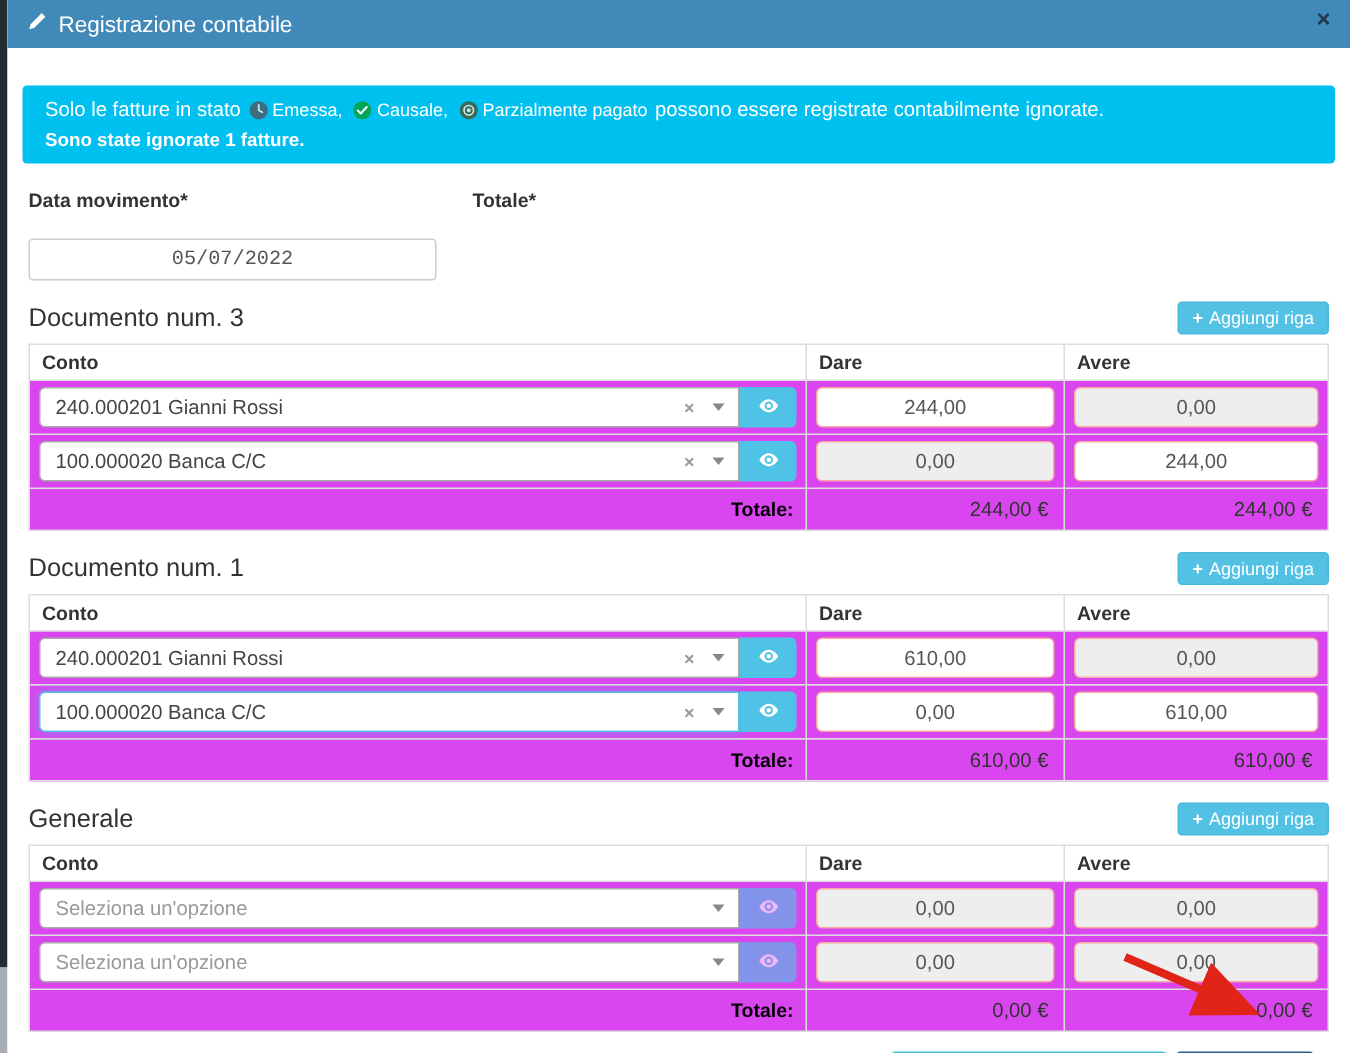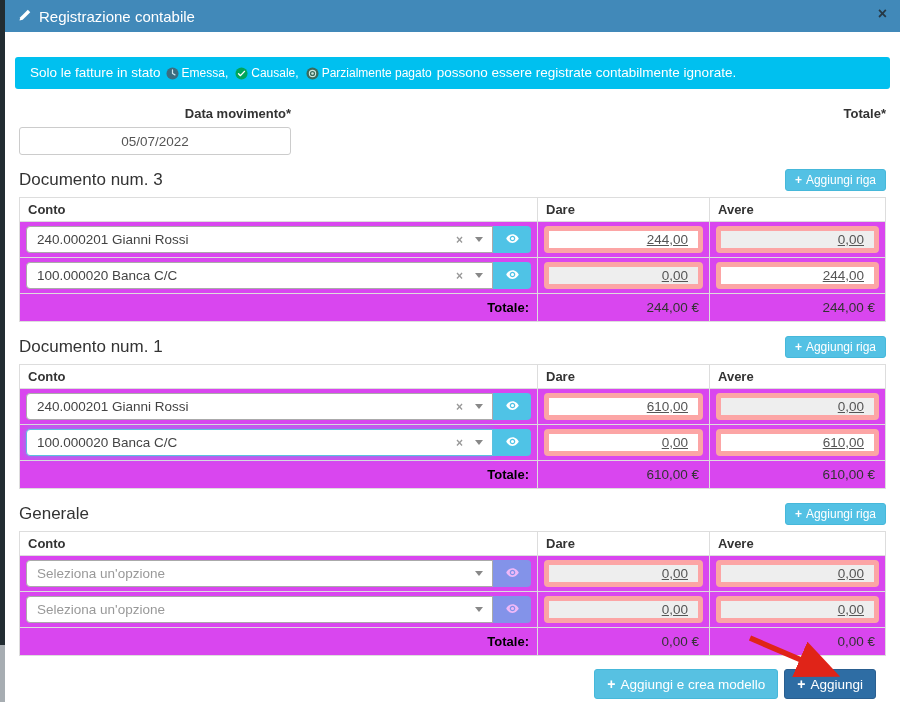--- a/index.html
+++ b/index.html
@@ -16,22 +16,22 @@
   .modal-body{padding:10px 10px 4px 10px;flex:1;}
   .banner{margin-top:15px;background:#00c0ef;border-radius:3px;padding:8px 15px;color:#fff;}
   .banner-line1{font-size:13.5px;line-height:16px;display:flex;align-items:center;flex-wrap:wrap;gap:3px;}
   .status{display:inline-flex;align-items:center;gap:3px;font-size:12px;margin:0 2px;}
   .status svg{display:block;}
   .banner-line2{margin-top:5px;font-weight:bold;font-size:12.5px;line-height:15px;}
   
   .form-row{margin-top:17px;display:flex;gap:24px;padding:0 4px;}
   .fg-date{width:272px;flex:none;}
   .fg-causale{flex:1;}
-  .field-label{display:block;font-weight:bold;font-size:13px;color:#333;margin-bottom:6px;text-align:right;}
-  .text-input{width:100%;height:28px;box-sizing:border-box;border:1px solid #ccc;border-radius:3px;font-size:13.5px;color:#555;padding:0 10px;background:#fff;font-family:Liberation Sans, sans-serif;}
+  .field-label{display:block;font-weight:bold;font-size:13px;color:#333;margin-bottom:18px;}
+  .text-input{width:100%;height:28px;box-sizing:border-box;border:1px solid #ccc;border-radius:3px;font-size:13.5px;color:#555;padding:0 10px;background:#fff;font-family:Liberation Mono, monospace;}
   .text-input.centered{text-align:center;}
   
   .section{margin-top:14px;padding:0 4px;}
   .section-head{display:flex;align-items:center;}
   .section-title{font-size:17px;font-weight:400;color:#333;}
   .btn-add-row{margin-left:auto;background:#53c1e4;border:1px solid #46b8da;color:#fff;font-size:12px;padding:3px 9px;border-radius:3px;cursor:pointer;display:inline-flex;align-items:center;gap:4px;font-family:inherit;}
   .btn-add-row .plus{font-weight:bold;}
   table.grid{margin-top:6px;width:100%;border-collapse:collapse;table-layout:fixed;}
   table.grid col.c-dare{width:172px;} table.grid col.c-avere{width:176px;}
   table.grid th{border:1px solid #ddd;text-align:left;font-size:13px;color:#333;padding:4px 8px;background:#fff;}
@@ -42,21 +42,21 @@
   .sel{display:flex;height:27px;}
   .sel-box{flex:1;min-width:0;border:1px solid #aaa;border-radius:4px 0 0 4px;background:#fff;display:flex;align-items:center;padding:0 9px 0 10px;}
   .sel.focused .sel-box{border-color:#5bc0de;box-shadow:0 0 7px rgba(82,175,236,.65);}
   .sel-value{flex:1;font-size:13.5px;color:#444;white-space:nowrap;overflow:hidden;}
   .sel.placeholder .sel-value{color:#999;}
   .sel-clear{color:#999;font-size:12px;font-weight:bold;margin-right:12px;cursor:pointer;}
   .sel-caret{width:0;height:0;border-left:4px solid transparent;border-right:4px solid transparent;border-top:5px solid #888;cursor:pointer;}
   .btn-eye{width:38px;flex:none;border:none;background:#4fc3e6;border-radius:0 4px 4px 0;display:flex;align-items:center;justify-content:center;cursor:pointer;padding:0;}
   .btn-eye.dim{opacity:.62;}
   
-  .num-input{width:100%;height:27px;box-sizing:border-box;border:5px solid #fca5a5;border-radius:4px;text-align:right;padding:0 10px;font-size:13.5px;color:#555;background:#fff;font-family:inherit;text-decoration:underline;}
+  .num-input{width:100%;height:27px;box-sizing:border-box;border:1px solid #fca5a5;border-radius:4px;text-align:center;padding:0 10px;font-size:13.5px;color:#555;background:#fff;font-family:inherit;}
   .num-input:disabled,.num-input.disabled{background:#eee;color:#555;opacity:1;}
   
   .modal-footer{display:flex;justify-content:flex-end;gap:6px;margin:13px 14px 0 0;}
   .btn{border-radius:3px;font-size:13.5px;color:#fff;padding:6px 12px;cursor:pointer;display:inline-flex;align-items:center;gap:5px;font-family:inherit;}
   .btn .plus{font-weight:bold;font-size:14px;}
   .btn-light{background:#57c1e2;border:1px solid #46b8da;}
   .btn-primary{background:#2e6da4;border:1px solid #2a5f90;}
   .arrow-overlay{position:absolute;left:728px;top:626px;pointer-events:none;z-index:10;}
 </style>
 </head>
@@ -108,20 +108,21 @@
               <svg width="13" height="13" viewBox="0 0 14 14">
                   <circle cx="7" cy="7" r="6.5" fill="#3a6a5c"></circle>
                   <circle cx="7" cy="7" r="3.4" fill="none" stroke="#cfe9df" stroke-width="1.2"></circle>
                   <circle cx="7" cy="7" r="1.4" fill="#cfe9df"></circle>
                 </svg>
             </span>
             <span>Parzialmente pagato</span>
           </span>
           <span>possono essere registrate contabilmente ignorate.</span>
         </div>
+        <div class="banner-line2">Sono state ignorate 1 fatture.</div>
       </div>
 
       <div class="form-row">
         <div class="fg-date">
           <label class="field-label">Data movimento*</label>
           <input class="text-input centered" type="text" value="05/07/2022" style="">
         </div>
         <div class="fg-causale">
           <label class="field-label">Totale*</label>
         </div>

